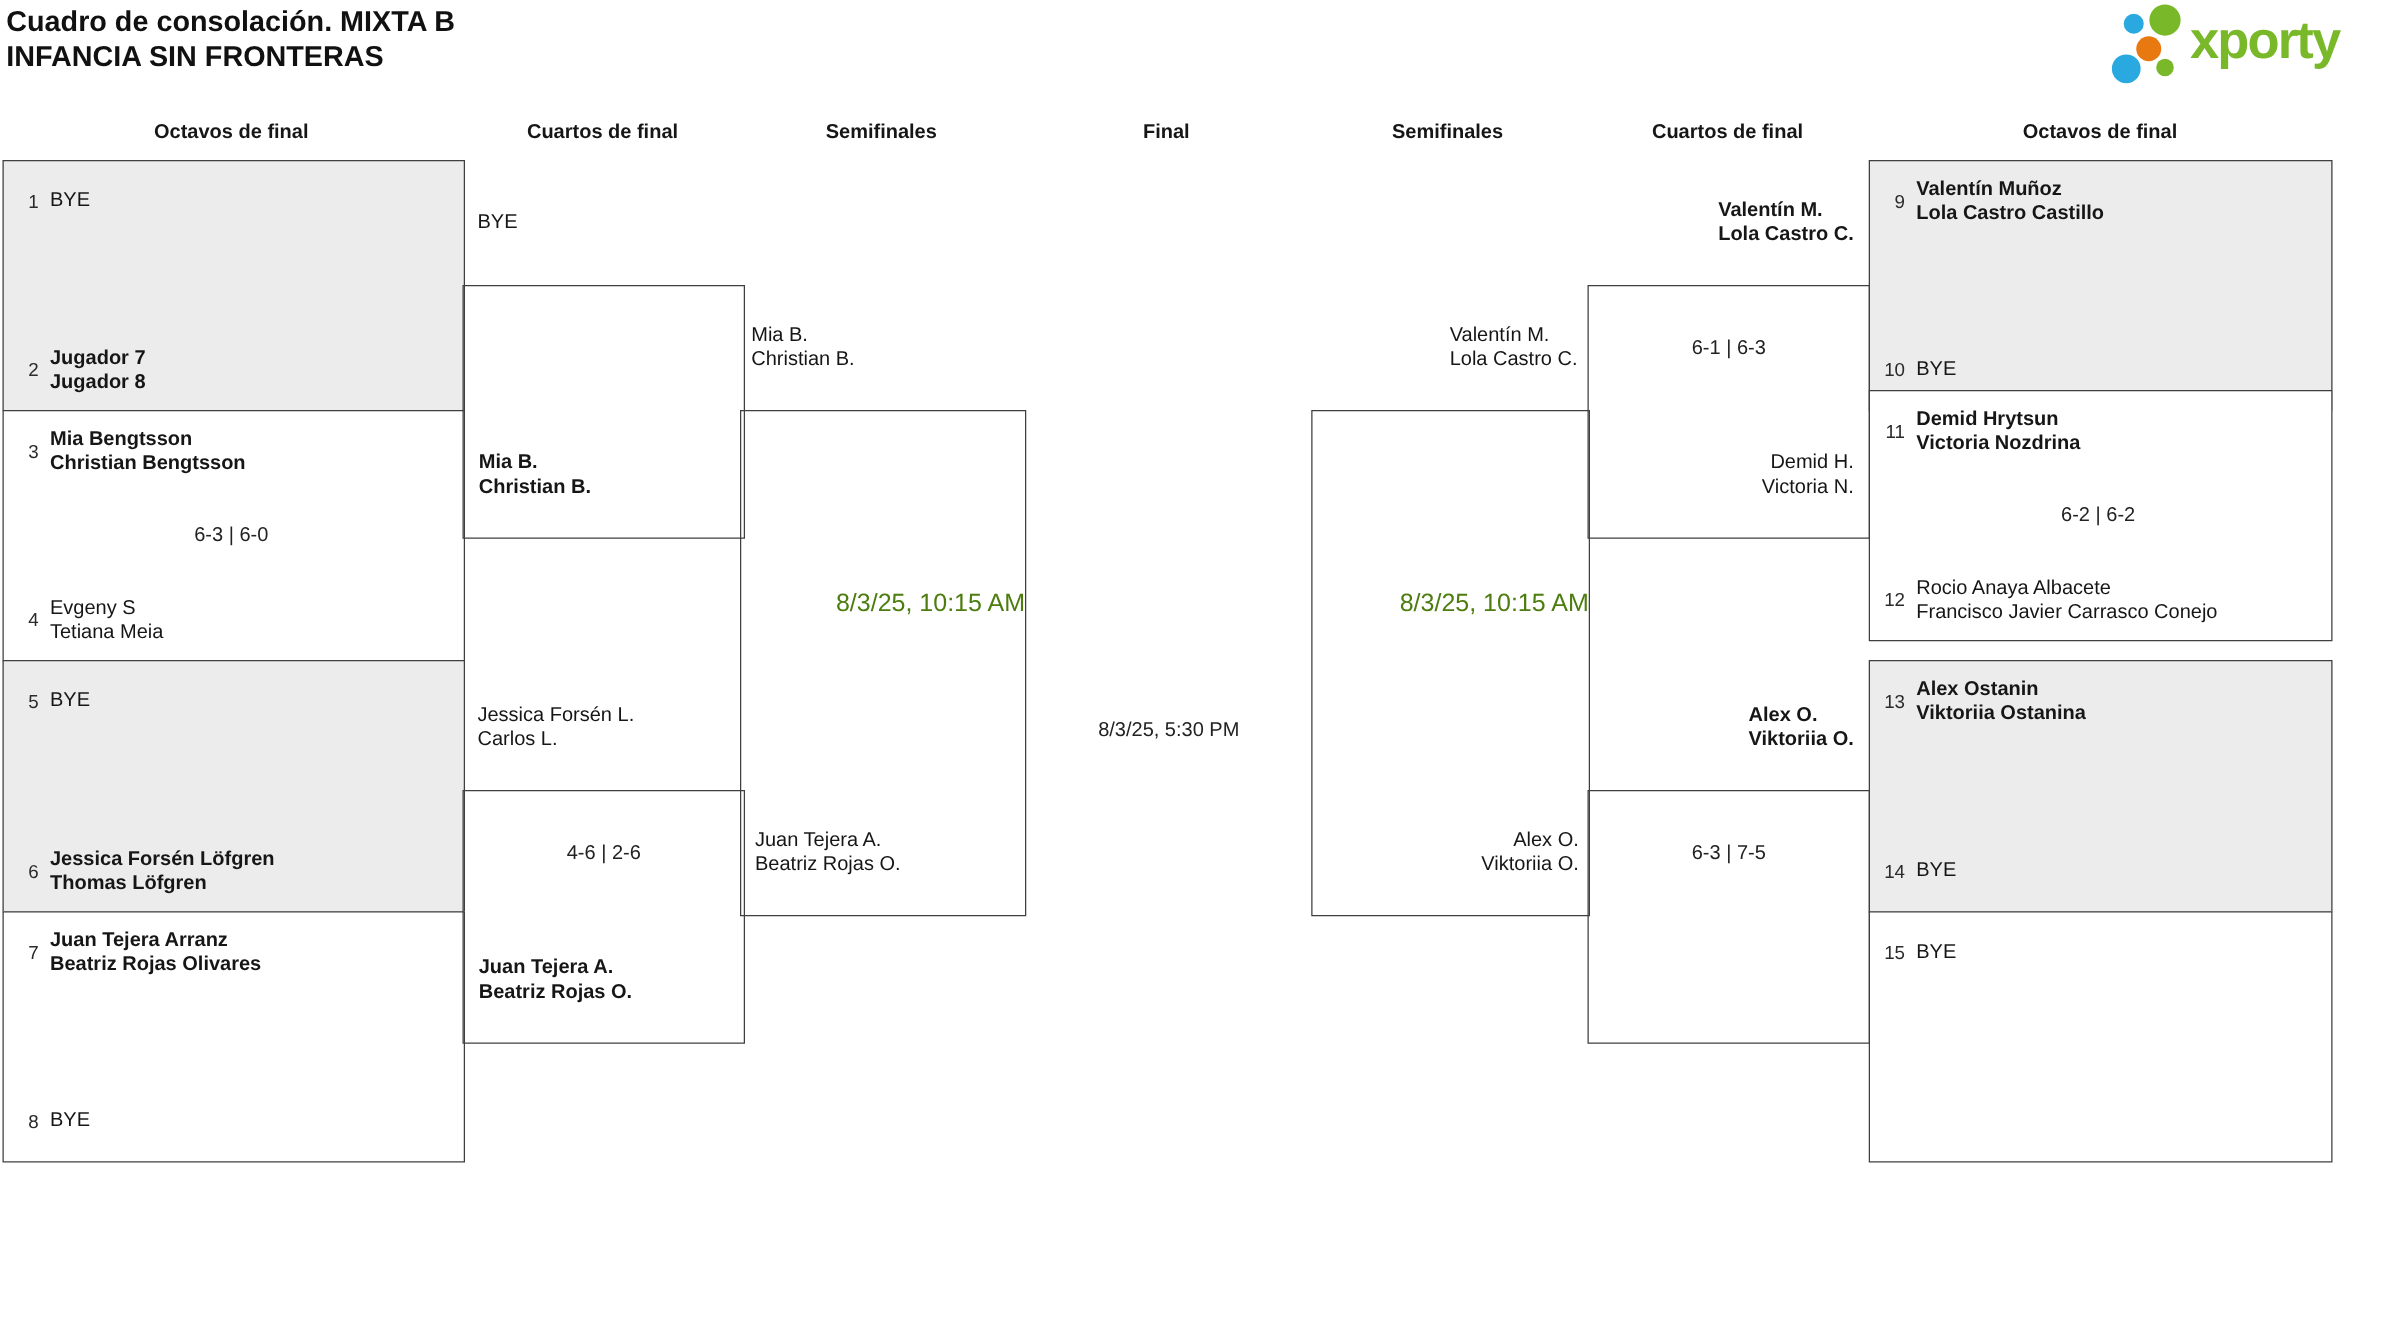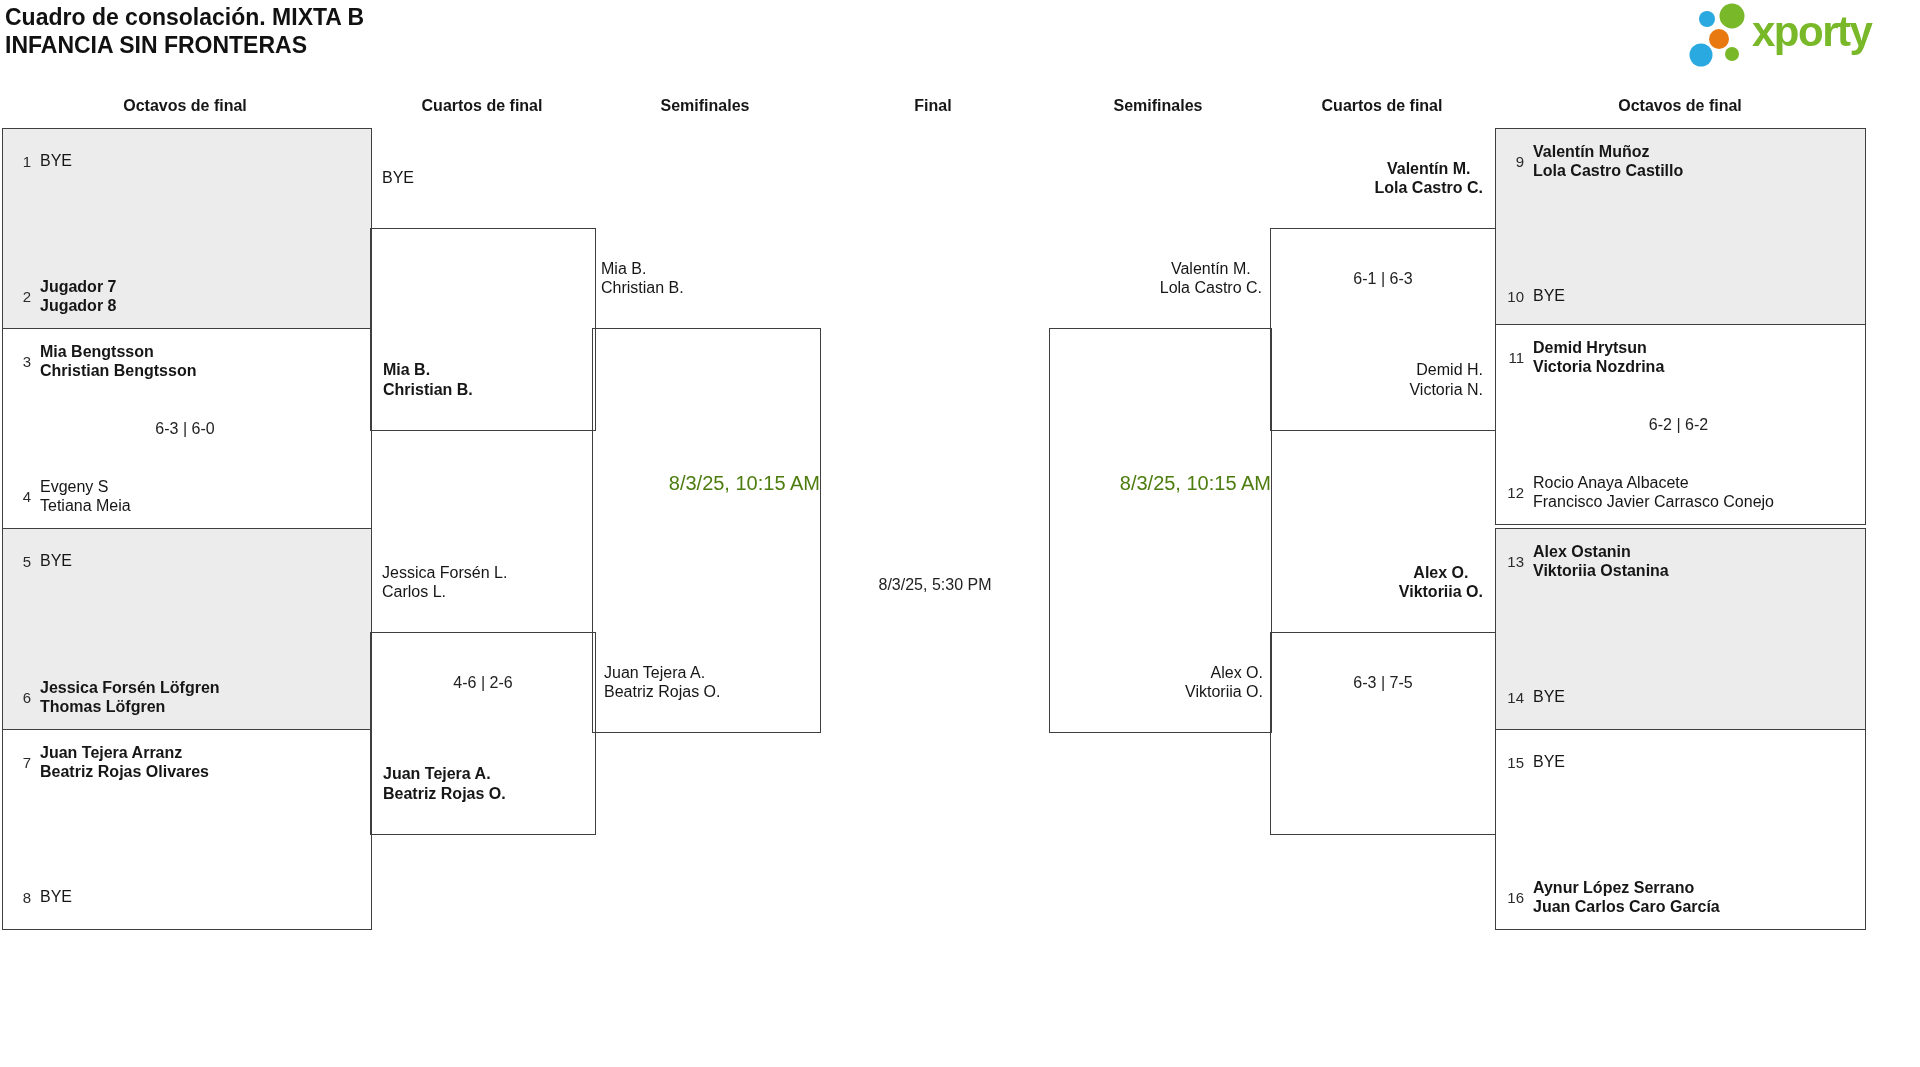--- a/index.html
+++ b/index.html
@@ -31,21 +31,21 @@
 
   
   .obox{position:absolute;border:1px solid var(--border);background:#fff;
         display:flex;flex-direction:column;justify-content:space-between;padding:12px 8px 12px 4px;}
   .obox.gray{background:var(--box-gray);}
   .ob1{left:2px;top:128px;width:370px;height:201px;}
   .ob2{left:2px;top:328px;width:370px;height:201px;}
   .ob3{left:2px;top:528px;width:370px;height:202px;}
   .ob4{left:2px;top:729px;width:370px;height:201px;}
   .ob5{left:1495px;top:128px;width:371px;height:201px;}
-  .ob6{left:1495px;top:324px;width:371px;height:201px;}
+  .ob6{left:1495px;top:312px;width:371px;height:201px;}
   .ob7{left:1495px;top:528px;width:371px;height:202px;}
   .ob8{left:1495px;top:729px;width:371px;height:201px;}
 
   .participant{display:flex;align-items:center;min-height:40px;}
   .seed{width:24px;flex:none;text-align:right;font-size:15px;color:#2b2b2b;}
   .names{margin-left:9px;font-size:16px;line-height:19.5px;color:var(--text);}
   .nline{display:block;white-space:nowrap;}
   .bold .names,.names.bold{font-weight:700;}
   .score{text-align:center;font-size:16px;line-height:20px;color:#222;}
 
@@ -56,21 +56,21 @@
   .qf-l2{left:370px;top:632px;}
   .qf-r1{left:1270px;top:228px;}
   .qf-r2{left:1270px;top:632px;}
   .half{height:50%;display:flex;align-items:center;}
   .half.top{justify-content:center;}
   .half.bottom.la{padding-left:12px;justify-content:flex-start;}
   .half.bottom.ra{padding-right:12px;justify-content:flex-end;text-align:right;}
 
   
   .label40{position:absolute;height:40px;display:flex;align-items:center;}
-  .label40.ra{text-align:center;justify-content:flex-end;}
+  .label40.ra{text-align:left;justify-content:flex-end;}
   .qf-l1-a{left:382px;top:158px;}
   .qf-l2-a{left:382px;top:562px;}
   .qf-r1-a{right:437px;top:158px;}
   .qf-r2-a{right:437px;top:562px;}
   .sf-l-a{left:601px;top:258px;}
   .sf-r-a{right:658px;top:258px;}
 
   
   .sfbox{position:absolute;border:1px solid var(--border);}
   .sf-l{left:592px;top:328px;width:229px;height:405px;}
@@ -240,27 +240,20 @@
 
   <div class="obox ob8">
     <div class="participant">
       <span class="seed">15</span>
       <span class="names">
         <span class="nline">BYE</span>
         <span class="nline"></span>
       </span>
     </div>
     <div class="score"></div>
-    <div class="participant bold">
-      <span class="seed">16</span>
-      <span class="names">
-        <span class="nline">Aynur López Serrano</span>
-        <span class="nline">Juan Carlos Caro García</span>
-      </span>
-    </div>
   </div>
 
   <div class="label40 qf-l1-a">
     <span class="names" style="margin-left:0">
       <span class="nline">BYE</span>
       <span class="nline"></span>
     </span>
   </div>
   <div class="qfbox qf-l1">
     <div class="half top">

